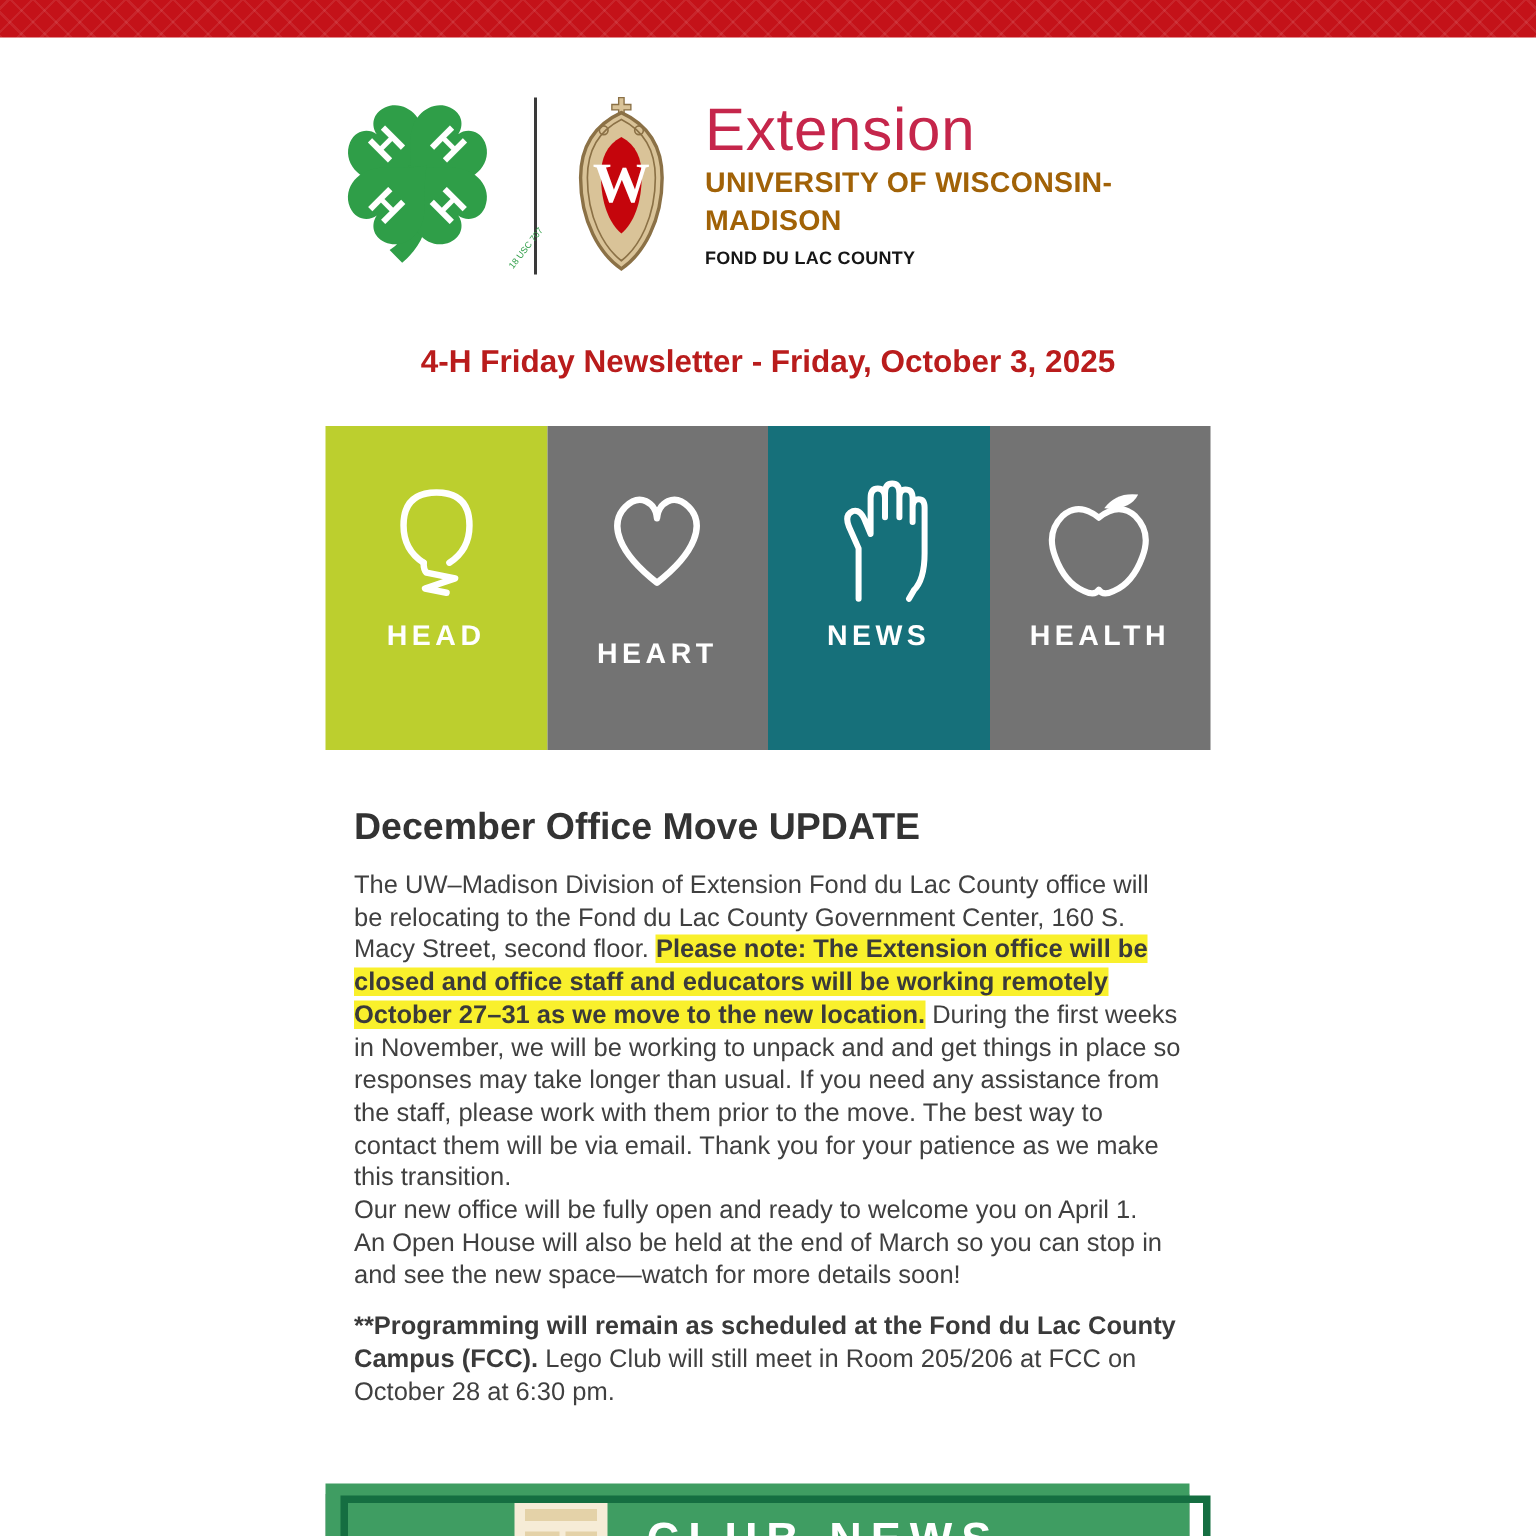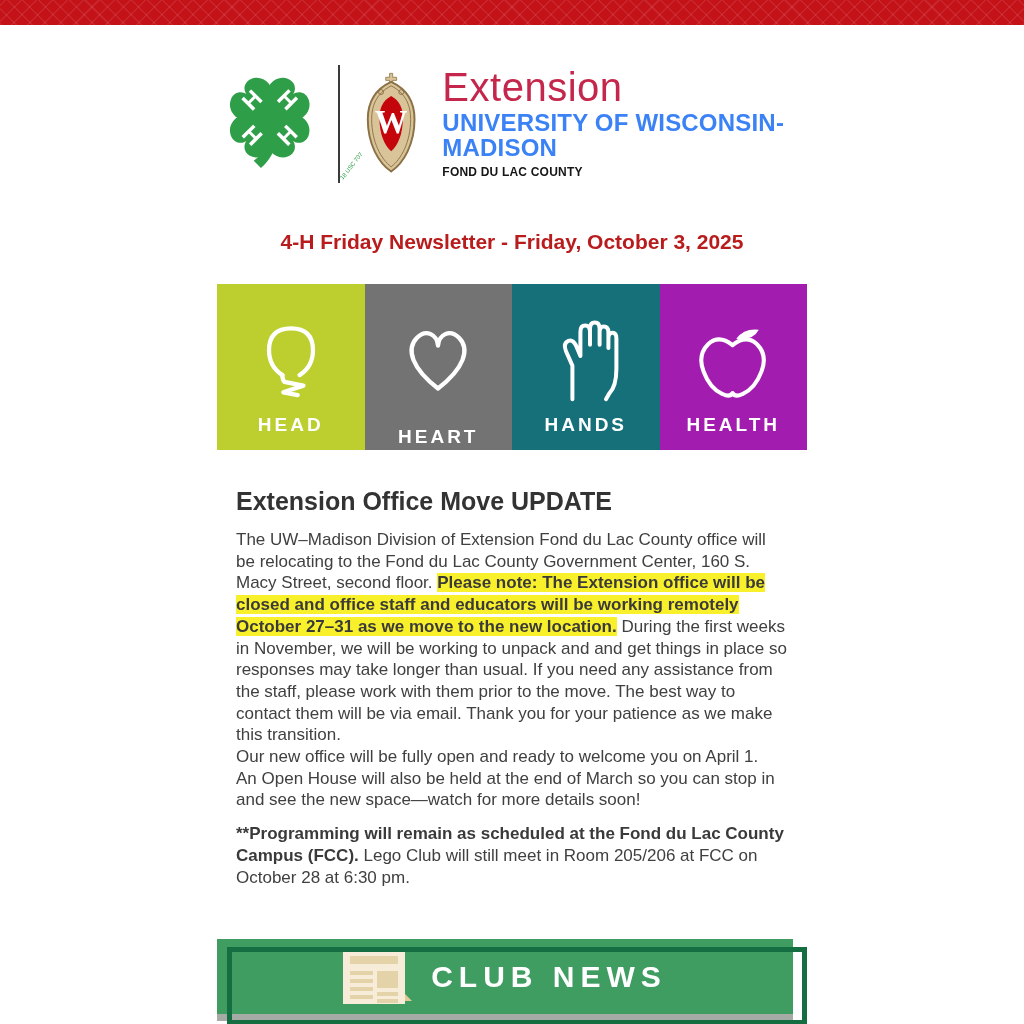--- a/index.html
+++ b/index.html
@@ -16,27 +16,27 @@
   }
 
   .content { width:590px; margin:0 auto; }
 
   
   .logo-row { display:flex; align-items:center; gap:16px; margin-top:30px; height:138px; position:relative; }
   .logo-divider { width:2px; height:118px; background:#3a3a3a; }
   .crest { margin-left:4px; }
   .logo-text { display:flex; flex-direction:column; justify-content:center; margin-left:4px; }
   .logo-ext { font-size:40px; line-height:46px; color:#c5264b; letter-spacing:0.5px; }
-  .logo-uni { font-size:24px; line-height:25px; font-weight:bold; color:#3b82f6; letter-spacing:0.2px; }
+  .logo-uni { font-size:19px; line-height:25px; font-weight:bold; color:#a16207; letter-spacing:0.2px; }
   .logo-county { font-size:12px; line-height:25px; font-weight:bold; color:#161616; letter-spacing:0.2px; }
 
   .title { text-align:center; font-size:21px; font-weight:bold; color:#b91c1c; margin:37px 0 0 0; }
 
   
-  .pledge { display:flex; margin-top:30px; height:166px; }
+  .pledge { display:flex; margin-top:30px; height:216px; }
   .panel { flex:1; display:flex; flex-direction:column; align-items:center; justify-content:flex-start; padding-top:24px; }
   .panel svg { width:86px; height:96px; display:block; }
   .panel-label { color:#fff; font-weight:bold; font-size:19px; letter-spacing:3px; margin-top:10px; }
 
   
   .article { padding:0 19px; margin-top:37px; color:#404040; }
   .article h2 { font-size:25px; color:#333; margin:0 0 13px 0; font-weight:bold; }
   .article p { font-size:17px; line-height:21.7px; margin:0 0 12px 0; }
   .hl { background-color:#f9f02c; font-weight:bold; color:#3a3a3a; }
   .b { font-weight:bold; color:#3a3a3a; }
@@ -132,35 +132,35 @@
         <svg viewBox="0 0 90 100" fill="none" stroke="#fff" stroke-width="4.5" stroke-linecap="round" stroke-linejoin="round">
           <path d="M45 84 C 18 63 11 43 23 31 C 33 21 44 28 45 39 C 46 28 57 21 67 31 C 79 43 72 63 45 84 Z"></path>
         </svg>
         <div class="panel-label">HEART</div>
       </div>
 
       <div class="panel" style="background-color: rgb(22, 112, 122);">
         <svg viewBox="0 0 100 120" fill="none" stroke="#fff" stroke-width="5" stroke-linecap="round" stroke-linejoin="round">
           <path d="M33 114 V72 L25 54 Q21 44 28 41 Q34 39 38 48 L43 60 V30 Q43 22 49 22 Q55 22 55 30 V46 V26 Q55 18 61 18 Q67 18 67 26 V46 V30 Q67 23 72 23 Q78 23 78 30 V50 V38 Q78 31 83 31 Q88 31 88 38 V76 Q88 98 79 107 L75 114"></path>
         </svg>
-        <div class="panel-label">HANDS</div>
+        <div class="panel-label">NEWS</div>
       </div>
 
-      <div class="panel" style="background-color: #a21caf;">
+      <div class="panel" style="background-color: #737373;">
         <svg viewBox="0 0 95 100" fill="none" stroke="#fff" stroke-width="4.5" stroke-linecap="round" stroke-linejoin="round">
           <path d="M47 38 Q32 26 20 37 Q8 49 15 67 Q22 86 36 92 Q44 96 47 91 Q50 96 58 92 Q72 86 79 67 Q86 49 74 37 Q62 26 47 38"></path>
           <path d="M51 31 Q60 19 76 21 Q70 33 51 31 Z" fill="#fff" stroke="none"></path>
         </svg>
         <div class="panel-label">HEALTH</div>
       </div>
 
     </div>
 
     <div class="article">
-      <h2>Extension Office Move UPDATE</h2>
+      <h2>December Office Move UPDATE</h2>
       <p><span>The UW–Madison Division of Extension Fond du Lac County office will be relocating to the Fond du Lac County Government Center, 160 S. Macy Street, second floor. </span><span class="hl" style="background-color: rgb(249, 240, 44);">Please note: The Extension office will be closed and office staff and educators will be working remotely October 27–31 as we move to the new location.</span><span> During the first weeks in November, we will be working to unpack and and get things in place so responses may take longer than usual. If you need any assistance from the staff, please work with them prior to the move. The best way to contact them will be via email. Thank you for your patience as we make this transition.</span><br>
       <span>Our new office will be fully open and ready to welcome you on April 1.</span><br>
       <span>An Open House will also be held at the end of March so you can stop in and see the new space—watch for more details soon!</span></p>
       <p><span class="b">**Programming will remain as scheduled at the Fond du Lac County Campus (FCC).</span><span> Lego Club will still meet in Room 205/206 at FCC on October 28 at 6:30 pm.</span></p>
     </div>
 
     <div class="club-wrap">
       <div class="club-fill" style="background-color: rgb(63, 157, 98); box-shadow: rgb(167, 171, 166) 0px 7px 0px;">
         <div class="np">
           <div class="np-fold"></div>

